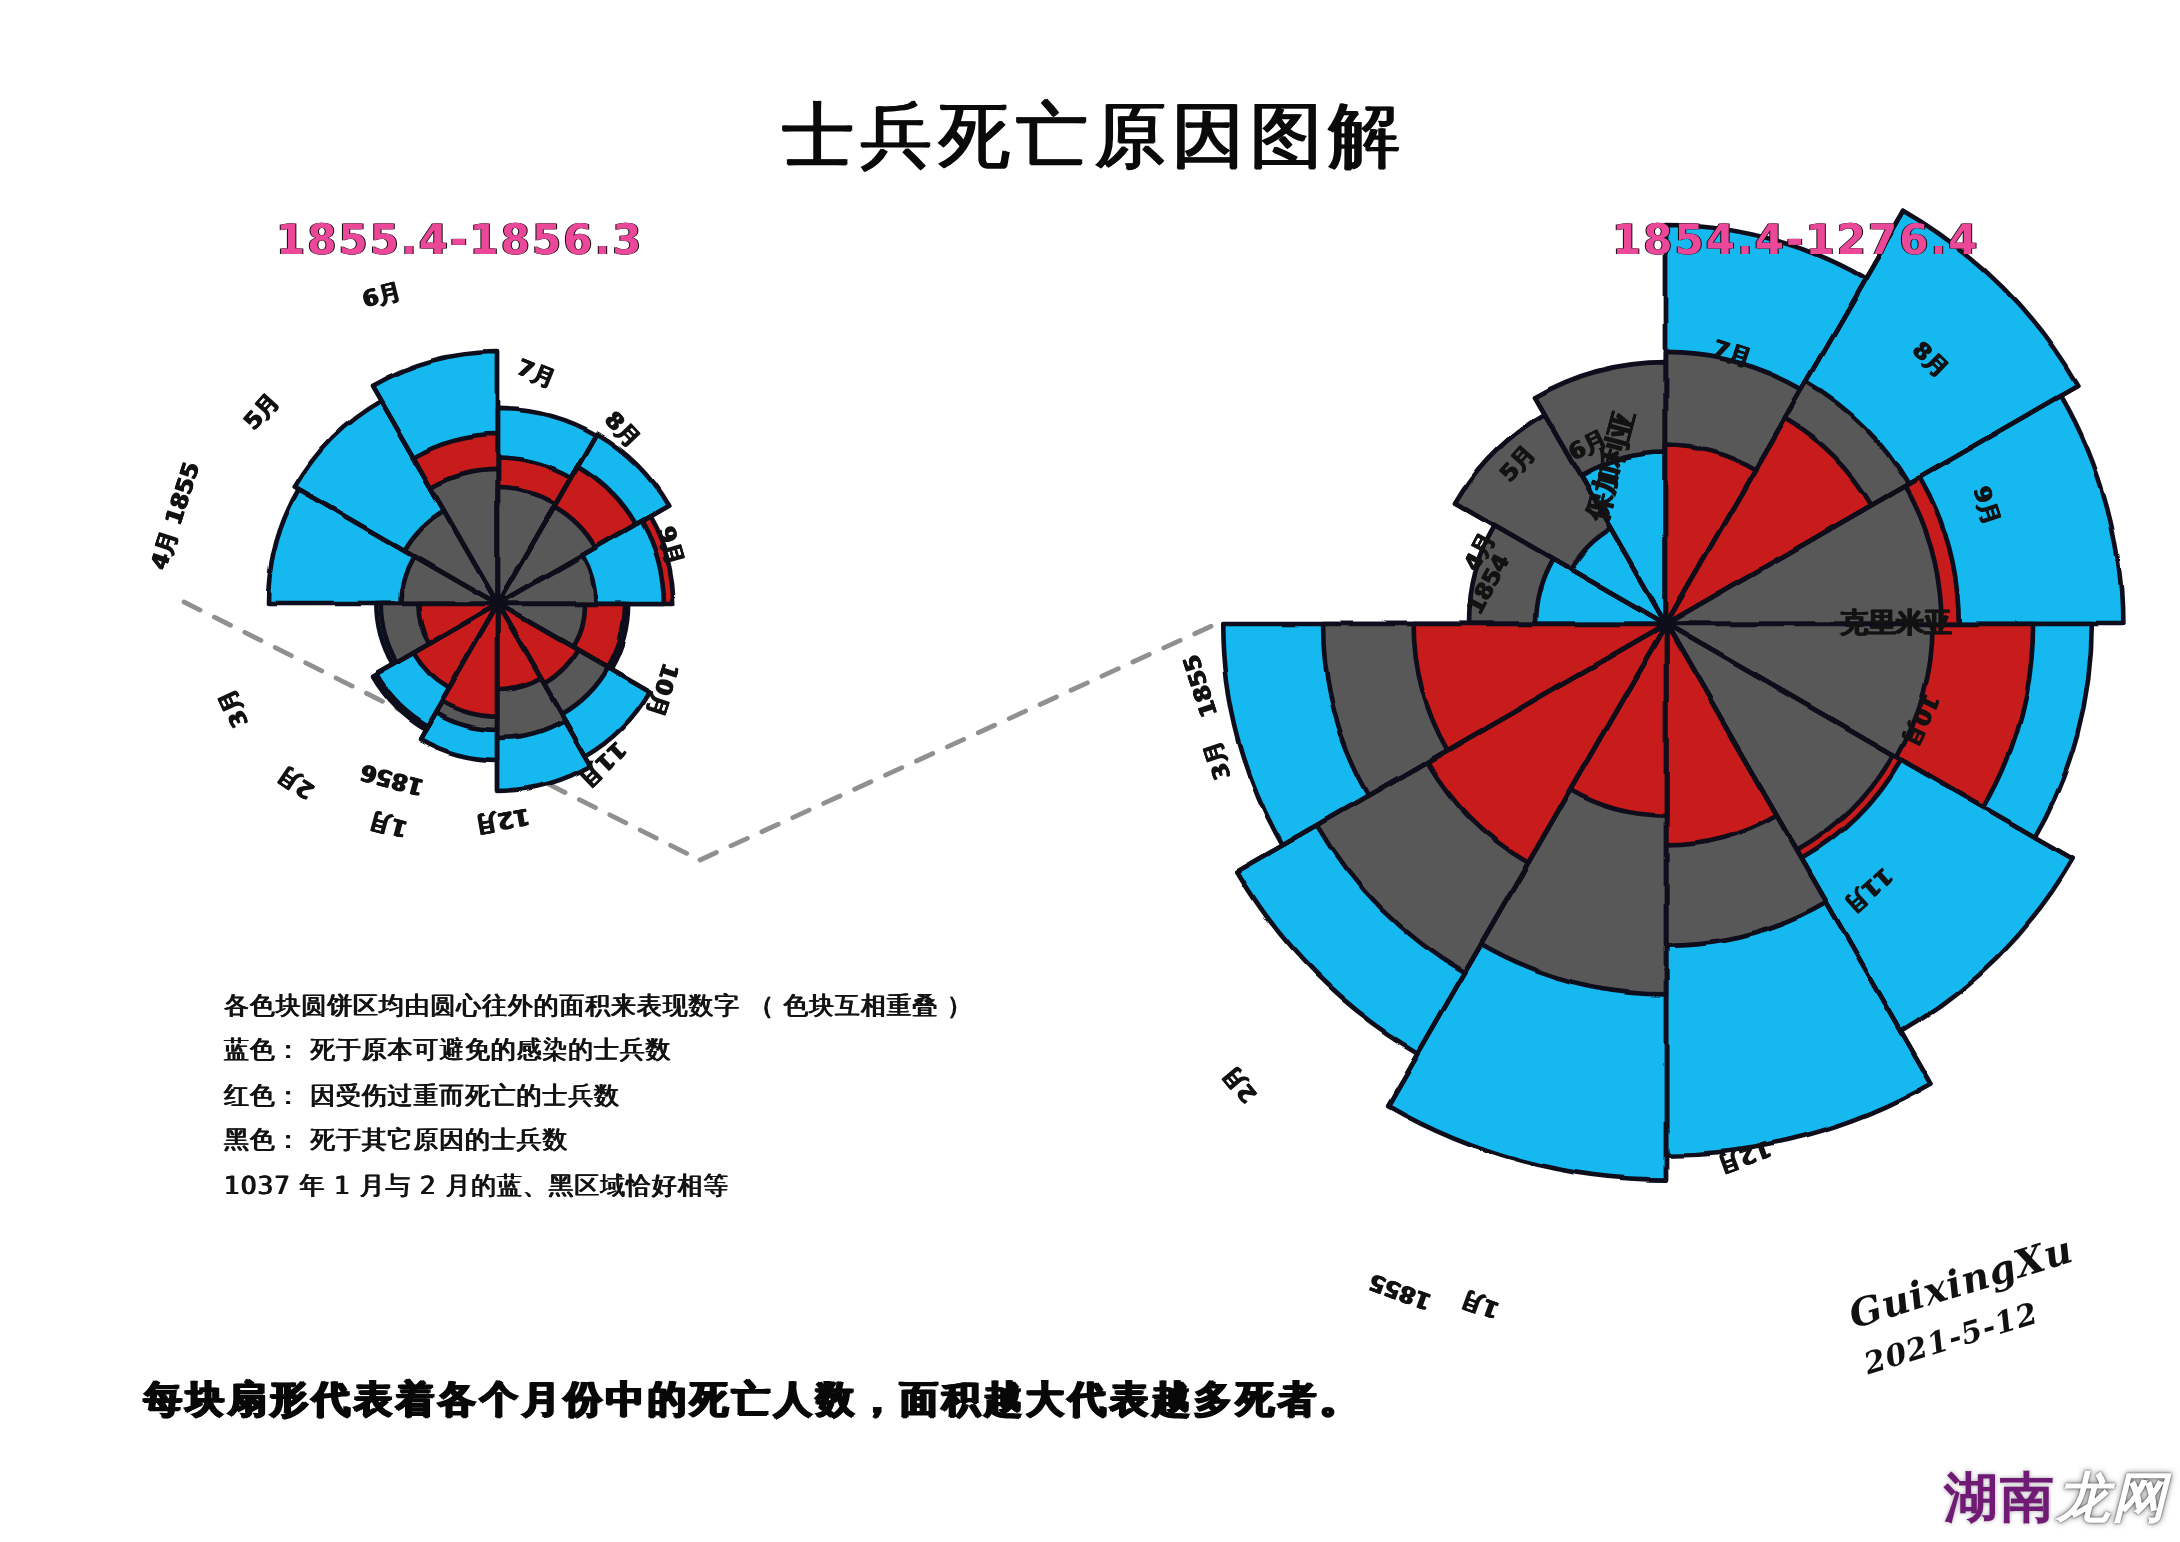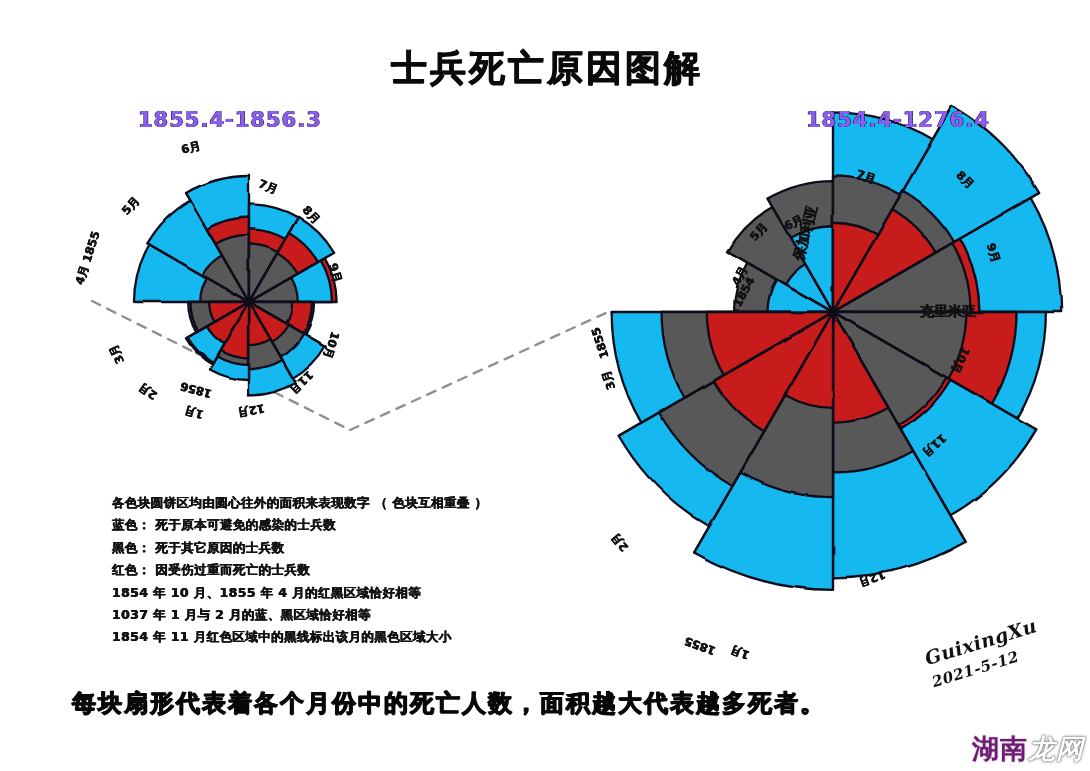--- a/index.html
+++ b/index.html
@@ -12,29 +12,29 @@
     color:#111;
   }
   #canvas{position:absolute;inset:0;width:1090px;height:771px;}
 
   .hand{font-family:"DejaVu Sans","Liberation Sans",sans-serif;font-weight:700;}
 
   
   #title{
     position:absolute;left:4px;right:0;top:44px;
     text-align:center;
-    font-size:36px;font-weight:700;letter-spacing:3px;
+    font-size:36px;font-weight:400;letter-spacing:3px;
     color:#0a0a0a;
     text-shadow:0.6px 0 0 #0a0a0a,-0.6px 0 0 #0a0a0a,0 0.6px 0 #0a0a0a;
   }
 
   
   .period{
     position:absolute;
-    font-size:21px;font-weight:700;letter-spacing:1px;color:#8b5cf6;
+    font-size:21px;font-weight:700;letter-spacing:1px;color:#ec4899;
     text-shadow:0.5px 0 0 #0c0c0c,-0.5px 0 0 #0c0c0c;
     white-space:nowrap;
   }
   #period-left{left:138px;top:108px;}
   #period-right{left:806px;top:108px;}
 
   
   .rlabel{
     position:absolute;
     font-size:13px;font-weight:700;color:#121212;
@@ -43,29 +43,29 @@
     text-shadow:0.4px 0 0 #121212,-0.4px 0 0 #121212;
   }
   .rlabel.small{font-size:11.5px;}
   .rlabel.big{font-size:14px;}
 
   
   #legend{
     position:absolute;left:112px;top:492px;width:470px;
   }
   #legend .lrow{
-    font-size:12.5px;font-weight:700;color:#131313;
+    font-size:12.5px;font-weight:400;color:#131313;
     line-height:22.4px;white-space:nowrap;letter-spacing:0.4px;
     text-shadow:0.35px 0 0 #131313,-0.35px 0 0 #131313;
   }
 
   
   #caption{
     position:absolute;left:72px;top:687px;
-    font-size:24px;font-weight:700;letter-spacing:2px;color:#080808;
+    font-size:19px;font-weight:700;letter-spacing:2px;color:#080808;
     white-space:nowrap;
     text-shadow:0.7px 0 0 #080808,-0.7px 0 0 #080808,0 0.7px 0 #080808;
   }
 
   
   #sig{position:absolute;left:922px;top:648px;transform:rotate(-17deg);transform-origin:0 0;}
   #sig .sig-name{font-family:"DejaVu Serif","Liberation Serif",serif;font-style:italic;font-size:19px;font-weight:700;color:#111;letter-spacing:0.5px;}
   #sig .sig-date{font-family:"DejaVu Serif","Liberation Serif",serif;font-style:italic;font-size:15px;font-weight:700;color:#111;margin-top:5px;letter-spacing:0.5px;}
 
   
@@ -231,25 +231,23 @@
     <div class="rlabel hand small " style="left: 600px; top: 343px; transform: translate(-50%, -50%) rotate(252deg);">1855</div>
   </div>
 <div id="regions-right">
     <div class="rlabel hand  big" style="left: 806px; top: 233px; transform: translate(-50%, -50%) rotate(-75deg);">保加利亚</div>
     <div class="rlabel hand  big" style="left: 948px; top: 312px; transform: translate(-50%, -50%) rotate(0deg);">克里米亚</div>
   </div>
 
 <div id="legend">
     <div class="lrow hand">各色块圆饼区均由圆心往外的面积来表现数字 （ 色块互相重叠 ）</div>
     <div class="lrow hand">蓝色： 死于原本可避免的感染的士兵数</div>
+    <div class="lrow hand">红色： 因受伤过重而死亡的士兵数</div>
     <div class="lrow hand">黑色： 死于其它原因的士兵数</div>
-    <div class="lrow hand">红色： 因受伤过重而死亡的士兵数</div>
-    <div class="lrow hand">1854 年 10 月、1855 年 4 月的红黑区域恰好相等</div>
     <div class="lrow hand">1037 年 1 月与 2 月的蓝、黑区域恰好相等</div>
-    <div class="lrow hand">1854 年 11 月红色区域中的黑线标出该月的黑色区域大小</div>
   </div>
 
 <div id="caption" class="hand">每块扇形代表着各个月份中的死亡人数，面积越大代表越多死者。</div>
 
 <div id="sig">
   <div class="sig-name">GuixingXu</div>
   <div class="sig-date">2021-5-12</div>
 </div>
 
 <div id="watermark">

